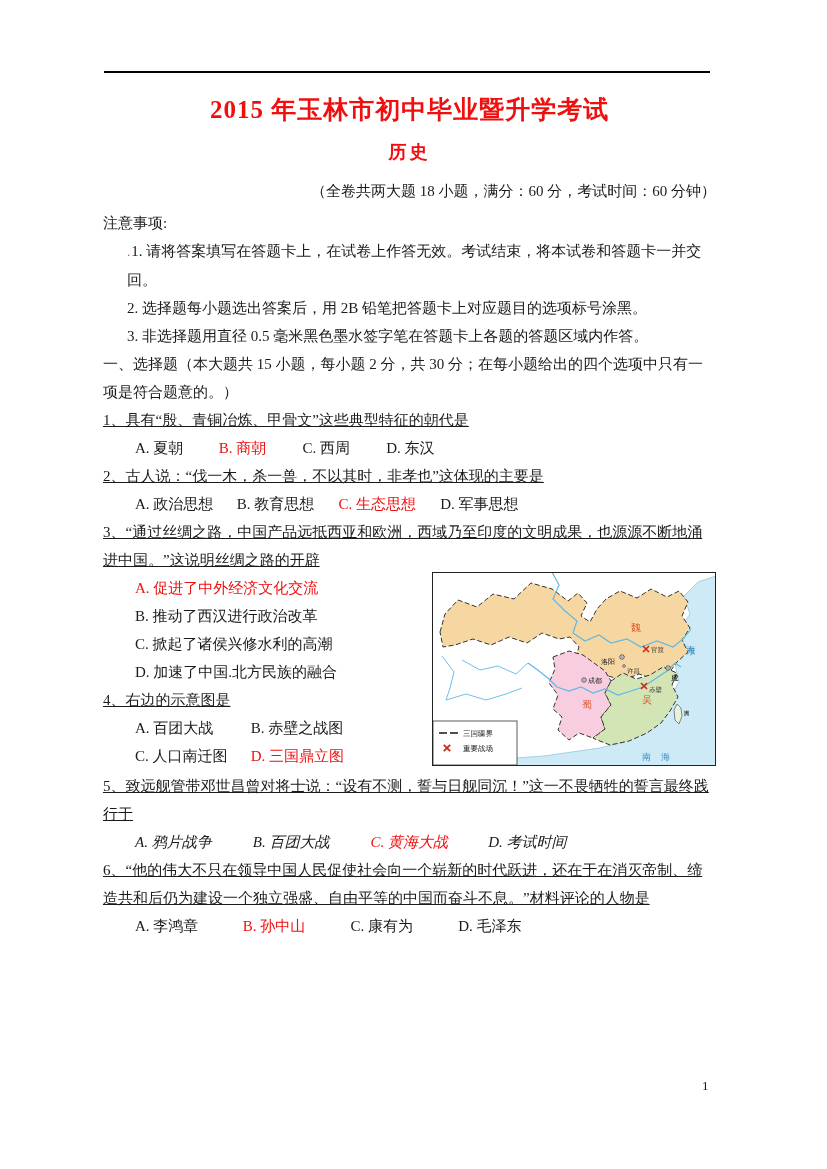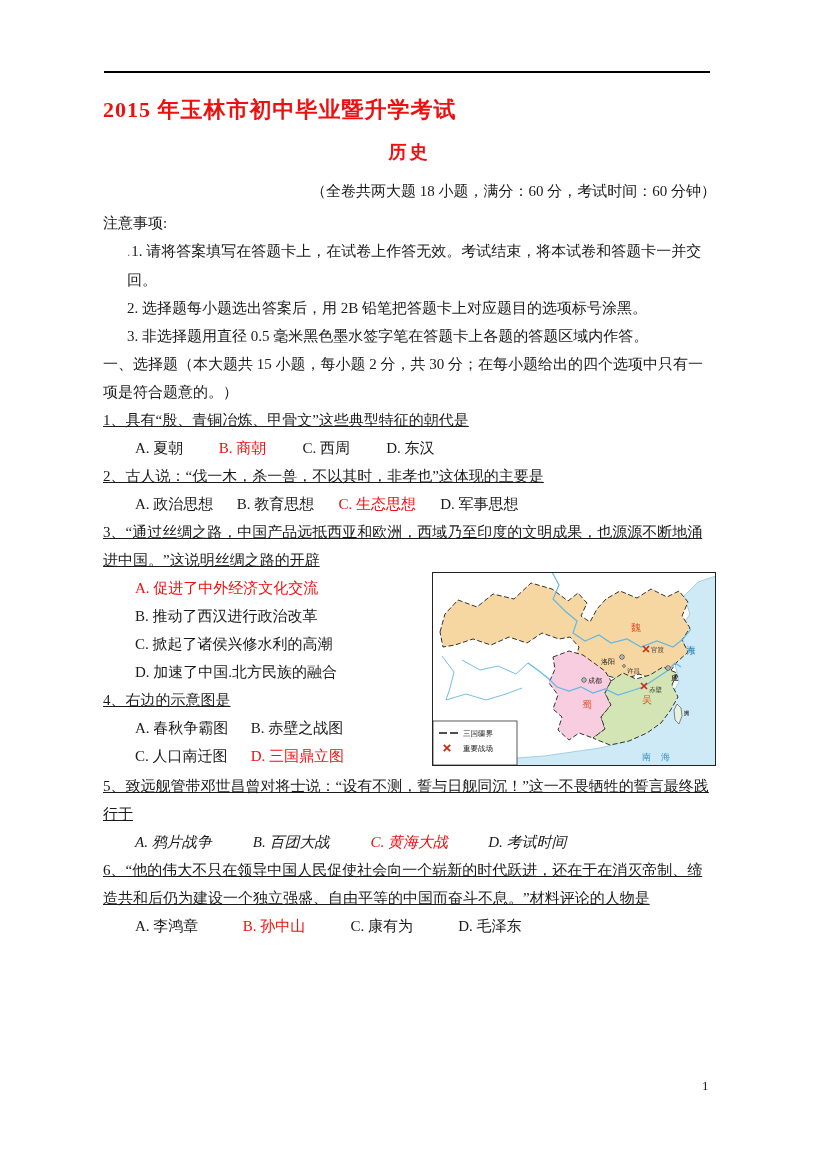--- a/index.html
+++ b/index.html
@@ -3,21 +3,21 @@
 <meta charset="utf-8">
 <style>
   html,body{margin:0;padding:0;}
   body{
     width:827px;height:1169px;position:relative;background:#ffffff;
     font-family:"Liberation Serif","DejaVu Serif",serif;
     color:#1a1a1a;overflow:hidden;
   }
   .rule-top{position:absolute;left:104px;top:71px;width:606px;height:2px;background:#000;}
   .doc{position:absolute;left:103px;top:88px;width:613px;font-size:15px;line-height:28px;}
-  .title{ text-align:left;font-size:22px;font-weight:bold;color:var(--accent-red);line-height:28px;margin-top:8px;letter-spacing:1px;}
+  .title{ text-align:center;font-size:25px;font-weight:bold;color:var(--accent-red);line-height:28px;margin-top:8px;letter-spacing:1px;}
   .subject{text-align:center;font-size:18px;font-weight:bold;color:var(--accent-red);line-height:30px;margin-top:13px;letter-spacing:3px;}
   .meta{text-align:right;font-size:15px;line-height:28px;margin-top:10px;}
   .notice-head{line-height:28px;margin-top:4px;}
   .notice{padding-left:24px;line-height:28px;}
   .stray{color:var(--map-label-red);margin-right:1px;font-size:13px;}
   .section-head{line-height:28px;}
   .stem{line-height:28px;text-decoration:underline;}
   .opts{padding-left:32px;line-height:28px;white-space:nowrap;}
   .opts span{display:inline-block;}
   .w80  span{min-width:80px;}
@@ -85,21 +85,21 @@
   <div class="q34">
     <div class="left-col">
       <div class="opt-line red">A. 促进了中外经济文化交流</div>
       <div class="opt-line">B. 推动了西汉进行政治改革</div>
       <div class="opt-line">C. 掀起了诸侯兴修水利的高潮</div>
       <div class="opt-line">D. 加速了中国.北方民族的融合</div>
     </div>
     <div class="left-col">
       <div class="stem">4、右边的示意图是</div>
       <div class="opts w112">
-        <span>A. 春秋争霸图</span>
+        <span>A. 百团大战</span>
         <span>B. 赤壁之战图</span>
       </div>
       <div class="opts w112">
         <span>C. 人口南迁图</span>
         <span class="red">D. 三国鼎立图</span>
       </div>
     </div>
 
     <div class="map-figure">
       <svg viewBox="0 0 284 194" width="284" height="194" xmlns="http://www.w3.org/2000/svg">

